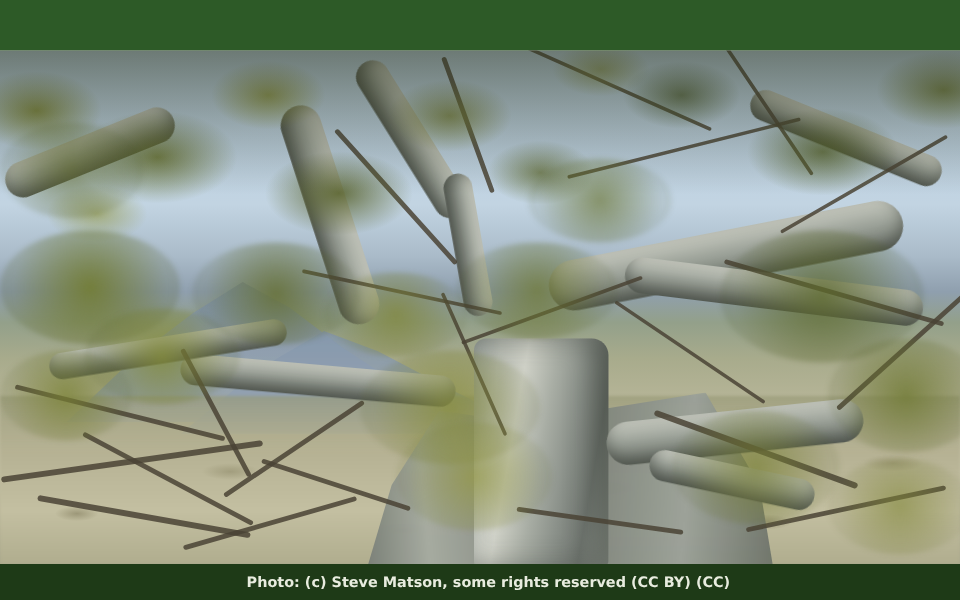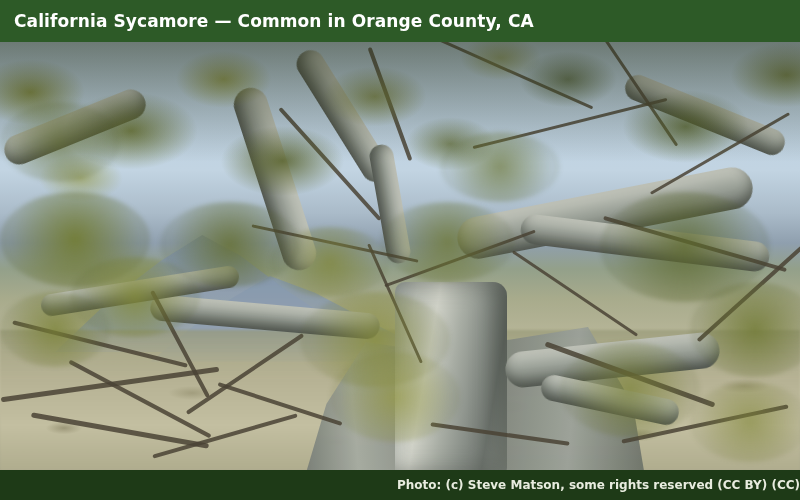--- a/index.html
+++ b/index.html
@@ -169,21 +169,21 @@
   .canopy-dark {
     position:absolute; left:0; top:0; width:800px; height:120px;
     background:linear-gradient(to bottom, rgba(46,52,28,.55), rgba(46,52,28,0));
   }
 
   
   .footer {
     position:absolute; left:0; bottom:0;
     width:800px; height:30px;
     background:#1e3a17;
-    display:flex; align-items:center; justify-content:flex-end;
+    display:flex; align-items:center; justify-content:center;
     z-index:40;
   }
   .footer-credit {
     margin-left:14px;
     color:#e8ecdf;
     font-size:12px;
     font-weight:bold;
     white-space:nowrap;
   }
   .footer-site {
@@ -192,23 +192,20 @@
     font-size:13px;
     font-weight:bold;
     white-space:nowrap;
   }
 </style>
 </head>
 <body>
 
 <div class="card">
 
-  <div class="header">
-    <div class="header-title">California Sycamore — Common in Orange County, CA</div>
-  </div>
 
   <div class="photo">
 
     <div class="photo-layer">
       <div class="sky"></div>
       <div class="mountain"></div>
       <div class="mountain2"></div>
       <div class="ground"></div>
       <div class="ground-tex"></div>
     </div>

